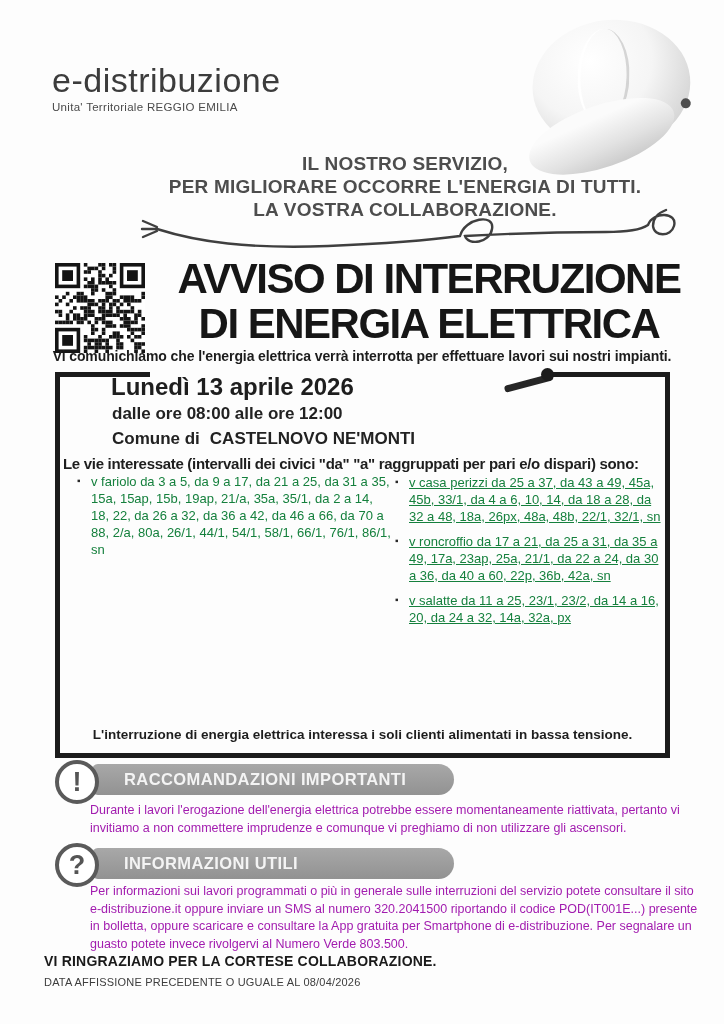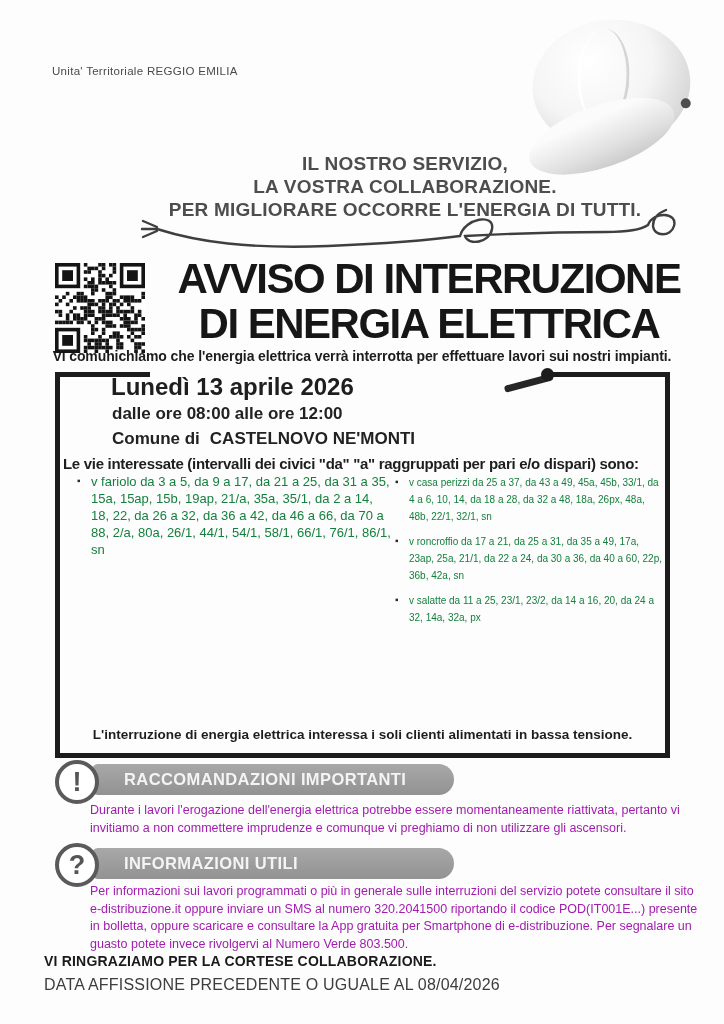--- a/index.html
+++ b/index.html
@@ -44,60 +44,61 @@
     transform:rotate(-15deg);transform-origin:right center;}
   #pencil-joint{position:absolute;left:486px;top:-4px;width:13px;height:13px;border-radius:50%;background:#1c1c1c;}
   .box-date{position:absolute;left:56px;top:1px;font-size:24px;font-weight:bold;color:#1e1e1e;white-space:nowrap;}
   .box-time{position:absolute;left:57px;top:32px;font-size:17px;font-weight:bold;white-space:nowrap;}
   .box-comune{position:absolute;left:57px;top:57px;font-size:17px;font-weight:bold;white-space:nowrap;}
   .box-comune .label{margin-right:10px;}
   .box-intro{position:absolute;left:8px;top:83px;font-size:15px;font-weight:bold;letter-spacing:-.3px;white-space:nowrap;color:#1e1e1e;}
   .col-left{position:absolute;left:36px;top:101px;width:302px;}
   .col-right{position:absolute;left:354px;top:102px;width:256px;}
   .street{position:relative;font-size:13px;line-height:17px;color:#15803d;}
-  .col-right .street{font-size:10px;}
+  .col-right .street{font-size:13px;text-decoration:underline;}
   .street::before{content:"▪";position:absolute;left:-14px;top:-1px;font-size:10px;color:#2a2a2a;}
   .col-left .street + .street{margin-top:14px;}
   .col-right .street + .street{margin-top:8px;}
   .box-note{position:absolute;left:0;right:0;bottom:16px;text-align:center;font-size:13.5px;font-weight:bold;color:#1e1e1e;}
   
   .sec-circle{position:absolute;width:36px;height:36px;border:4px solid #5a5a5a;border-radius:50%;background:#fff;
     text-align:center;font-weight:bold;color:#555;font-size:27px;line-height:36px;z-index:2;}
   #circle1{left:55px;top:760px;}
   #circle2{left:55px;top:843px;}
   .sec-pill{position:absolute;height:31px;background:linear-gradient(#a8a8a8,#929292);border-radius:6px 16px 16px 6px;
     color:#f4f4f4;font-weight:bold;font-size:16.5px;line-height:31px;padding-left:32px;letter-spacing:.4px;
     box-sizing:border-box;z-index:1;white-space:nowrap;}
   #pill1{left:92px;top:764px;width:362px;}
   #pill2{left:92px;top:848px;width:362px;}
   .sec-body{position:absolute;font-size:12.5px;line-height:18px;color:#a21caf;}
   #body1{left:90px;top:801px;width:608px;}
   #body2{left:90px;top:883px;width:612px;line-height:17.5px;}
   
   #thanks{position:absolute;left:44px;top:953px;font-size:14px;font-weight:bold;color:#1a1a1a;letter-spacing:.2px;white-space:nowrap;}
-  #posting{position:absolute;left:44px;top:976px;font-size:16px;color:#3d3d3d;letter-spacing:.2px;white-space:nowrap;}
+  #posting{position:absolute;left:44px;top:976px;font-size:11px;color:#3d3d3d;letter-spacing:.2px;white-space:nowrap;}
 </style>
 </head>
 <body>
 
 <div id="logo">
+  <div id="brand">e-distribuzione</div>
   <div id="unit">Unita' Territoriale REGGIO EMILIA</div>
 </div>
 
 <div id="helmet">
   <div class="dome"></div>
   <div class="ridge"></div>
   <div class="brim"></div>
   <div class="knob"></div>
 </div>
 
 <div id="slogan">
   <div>IL NOSTRO SERVIZIO,</div>
+  <div>PER MIGLIORARE OCCORRE L'ENERGIA DI TUTTI.</div>
   <div>LA VOSTRA COLLABORAZIONE.</div>
-  <div>PER MIGLIORARE OCCORRE L'ENERGIA DI TUTTI.</div>
 </div>
 
 <svg id="squiggle" viewBox="0 0 545 52" xmlns="http://www.w3.org/2000/svg">
   <g fill="none" stroke="#3f3f3f" stroke-width="2.4" stroke-linecap="round">
     <path d="M5 15 L19 21 M4 23 L19 23 M5 31 L19 25"></path>
     <path d="M19 23 C60 36 110 43 190 40 C250 37.5 300 33 322 30 C327 12 357 7 354 23 C352 37 330 40 327 30 C380 27 430 26 468 26 C490 26 504 23 510 19 C515 5 540 6 536 20 C533 31 516 31 515 20 C515 12 520 7 528 4"></path>
   </g>
 </svg>
 
 <svg id="qr" viewBox="0 0 90 90" xmlns="http://www.w3.org/2000/svg">

